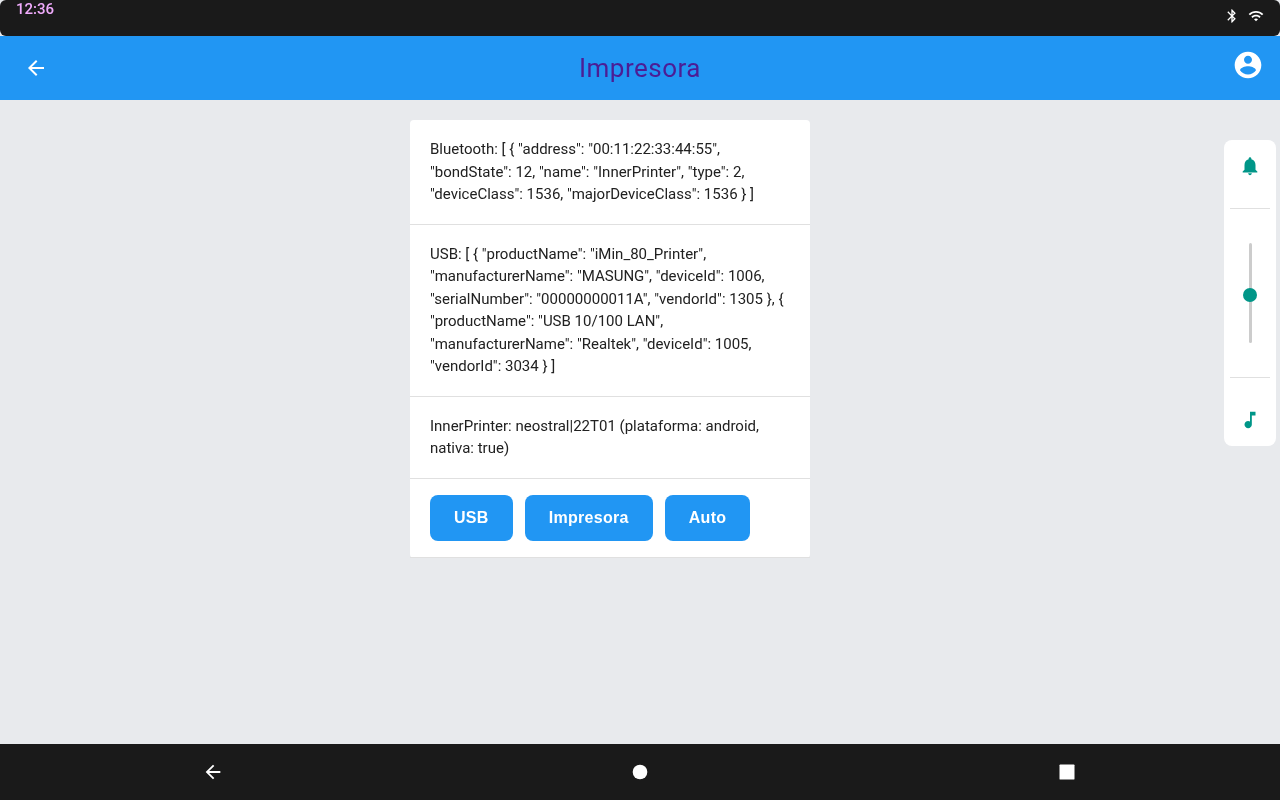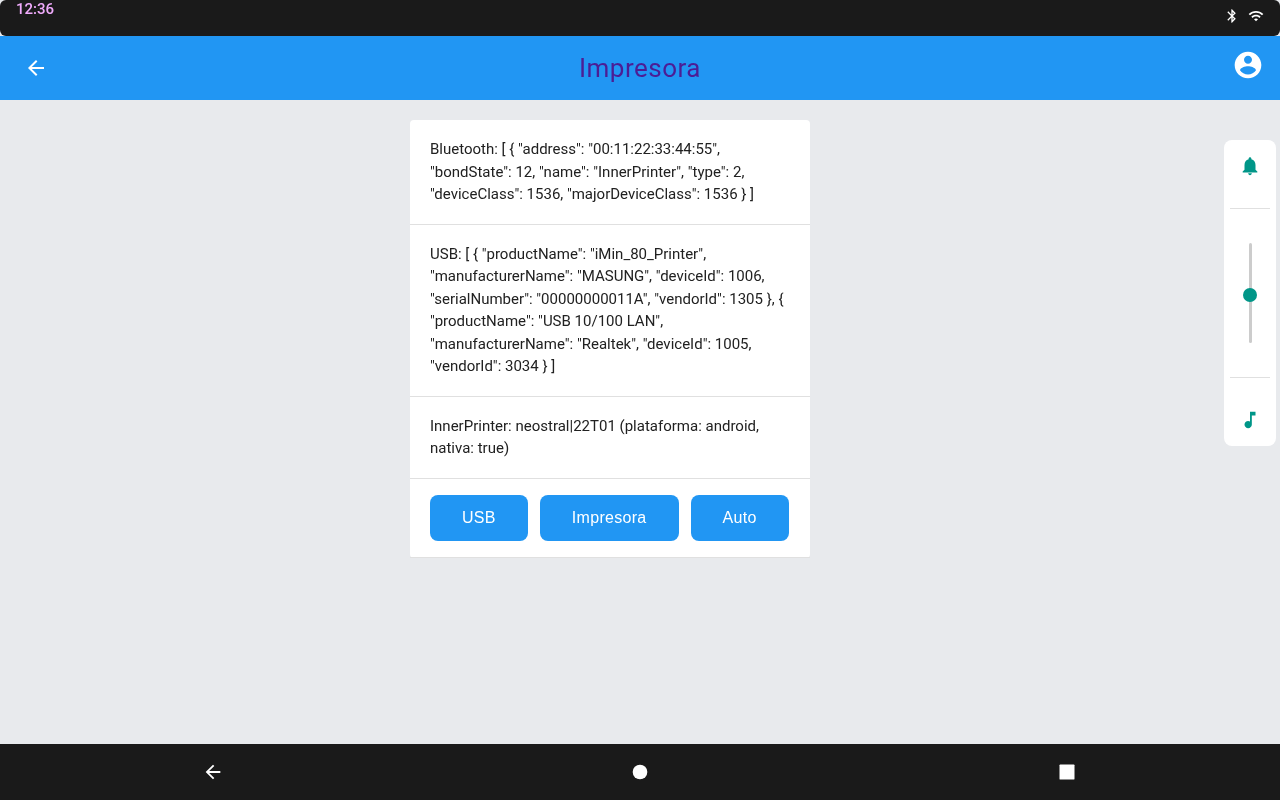--- a/index.html
+++ b/index.html
@@ -110,23 +110,23 @@
       display: flex;
       gap: 12px;
       border-bottom: 1px solid #e0e0e0;
     }
 
     .btn {
       background: #2196F3;
       color: white;
       border: none;
       border-radius: 8px;
-      padding: 14px 32px;
+      padding: 14px 24px;
       font-size: 16px;
-      font-weight: 400;
+      font-weight: 700;
       cursor: pointer;
       letter-spacing: 0.3px;
     }
 
     
     .side-panel {
       width: 60px;
       display: flex;
       flex-direction: column;
       align-items: center;

